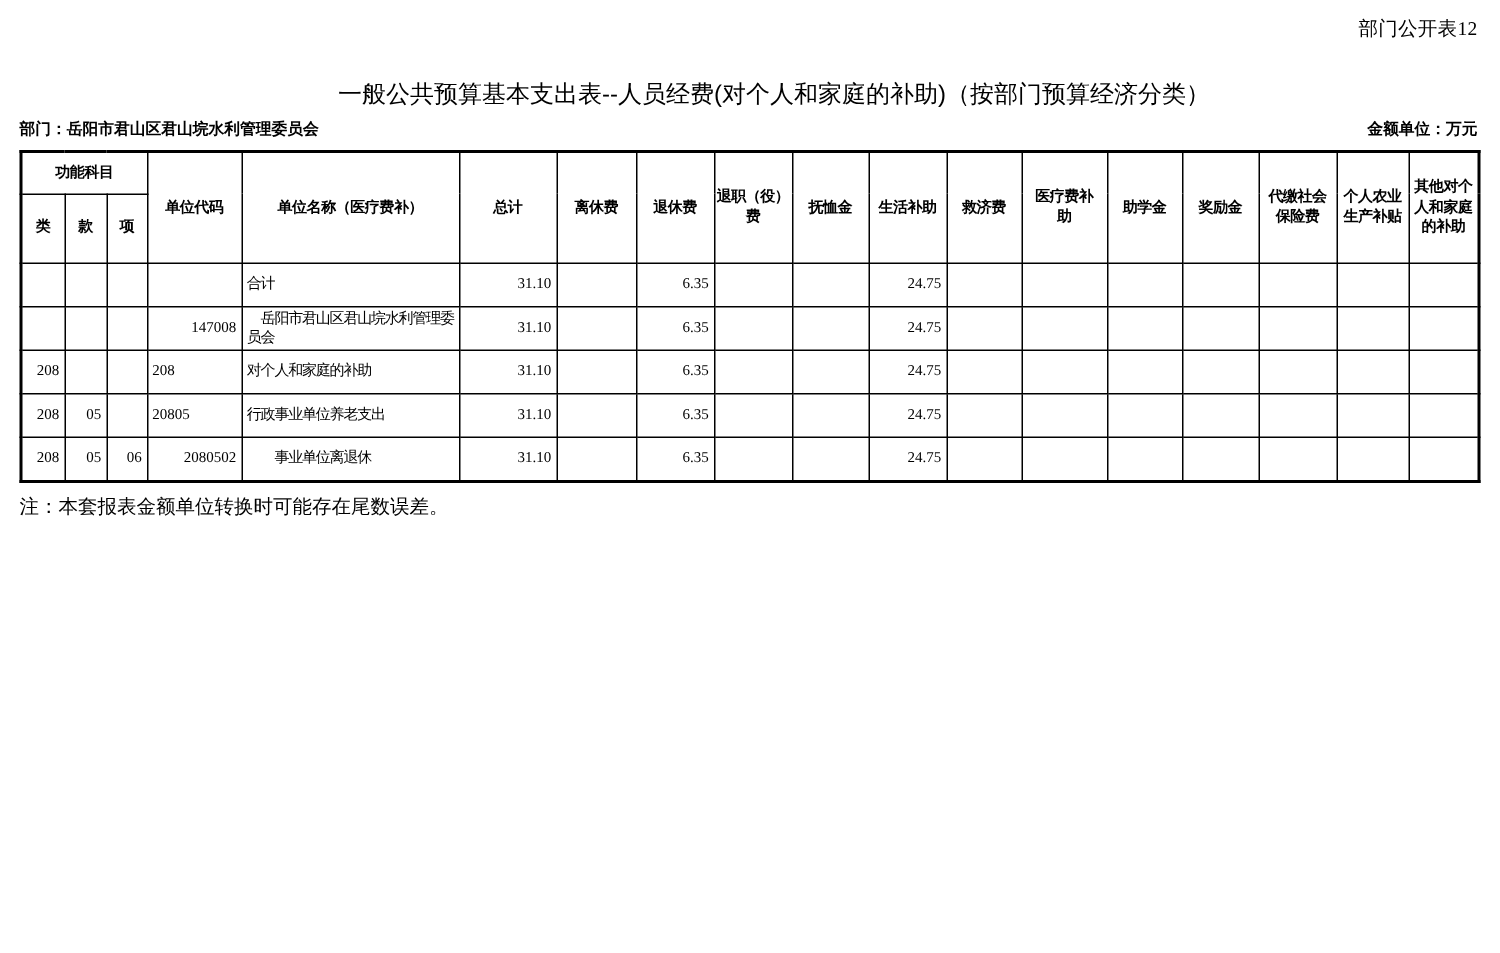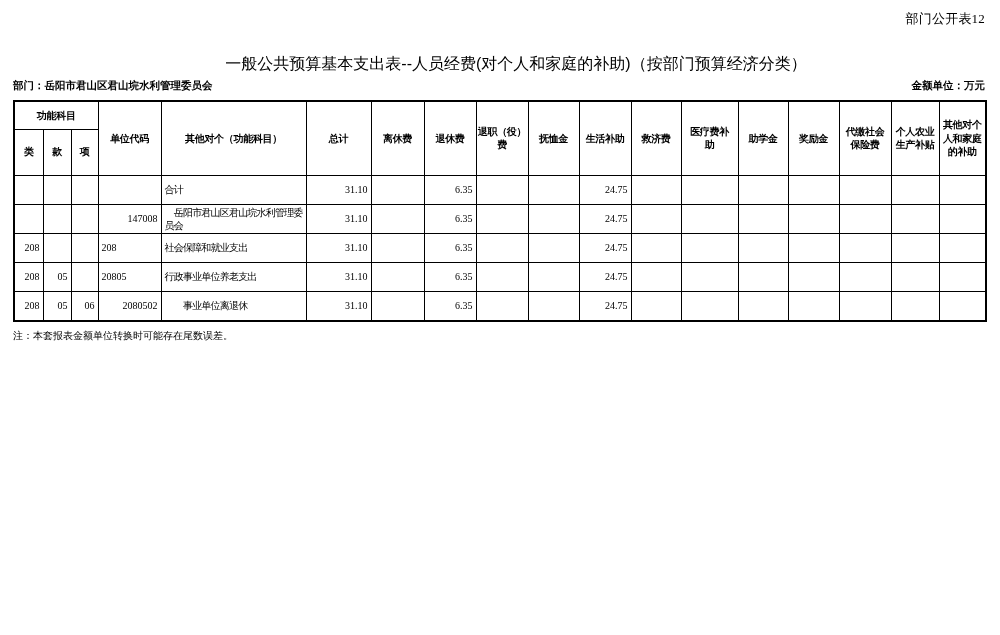--- a/index.html
+++ b/index.html
@@ -88,21 +88,21 @@
   td.cell-name {
     white-space: pre-line;
     letter-spacing: -0.8px;
     padding: 1px 2px;
     margin-top: 44px;
   }
   .footnote {
     position: absolute;
     top: 329px;
     left: 13px;
-    font-size: 10px;
+    font-size: 13px;
   }
 </style>
 </head>
 <body>
 
 <div class="page">
 
   <div class="corner-label">部门公开表12</div>
 
   <h1 class="page-title">一般公共预算基本支出表--人员经费(对个人和家庭的补助)（按部门预算经济分类）</h1>
@@ -130,21 +130,21 @@
         <col style="width:50px">
         <col style="width:51px">
       <col style="width:52px">
         <col style="width:48px">
         <col style="width:47px">
     </colgroup>
     <thead>
       <tr class="hdr-top">
         <th colspan="3">功能科目</th>
         <th rowspan="2">单位代码</th>
-        <th rowspan="2">其他对个（功能科目）</th>
+        <th rowspan="2">单位名称（医疗费补）</th>
         <th rowspan="2">总计</th>
         <th rowspan="2">离休费</th>
         <th rowspan="2">退休费</th>
         <th rowspan="2">退职（役）
 费</th>
         <th rowspan="2">抚恤金</th>
         <th rowspan="2">生活补助</th>
         <th rowspan="2">救济费</th>
         <th rowspan="2">医疗费补
 助</th>
@@ -204,21 +204,21 @@
           <td class="al-right"></td>
           <td class="al-right"></td>
           <td class="al-right"></td>
           <td class="al-right"></td>
         </tr>
         <tr>
           <td class="al-center">208</td>
           <td class="al-center"></td>
           <td class="al-center"></td>
           <td class="al-left">208</td>
-          <td class="al-left cell-name">社会保障和就业支出</td>
+          <td class="al-left cell-name">对个人和家庭的补助</td>
           <td class="al-right">31.10</td>
           <td class="al-right"></td>
           <td class="al-right">6.35</td>
           <td class="al-right"></td>
           <td class="al-right"></td>
           <td class="al-right">24.75</td>
           <td class="al-right"></td>
           <td class="al-right"></td>
           <td class="al-right"></td>
           <td class="al-right"></td>

